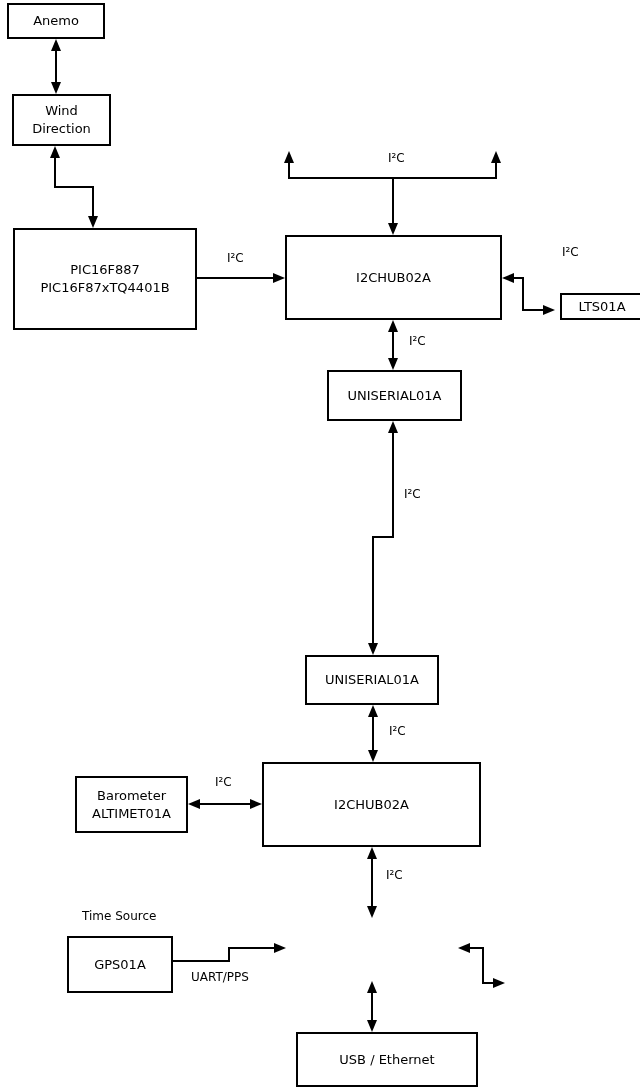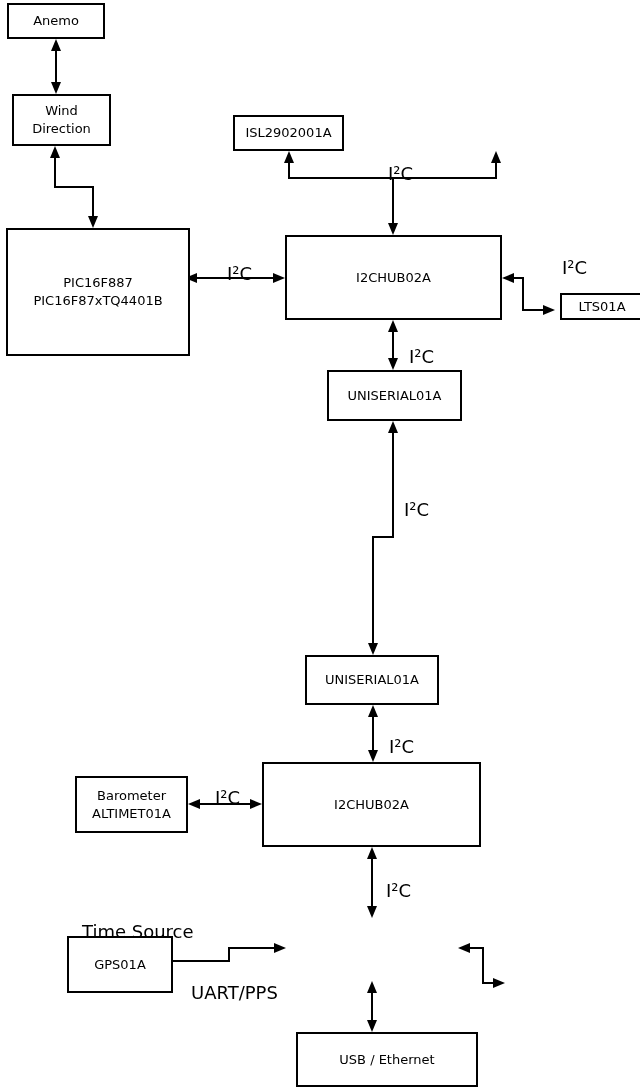--- a/index.html
+++ b/index.html
@@ -5,21 +5,21 @@
   html,body{margin:0;padding:0;background:#fff;}
   .canvas{position:relative;width:640px;height:1089px;background:#fff;overflow:hidden;
           font-family:"DejaVu Sans",sans-serif;color:#000;}
   .edges{position:absolute;left:0;top:0;pointer-events:none;}
   .shaft{fill:none;stroke:#000;stroke-width:2;}
   .ah{fill:#000;stroke:none;}
   .node{position:absolute;box-sizing:border-box;border:2px solid #000;background:#fff;
         display:flex;align-items:center;justify-content:center;text-align:center;
         font-size:13px;line-height:1.35;}
   .node span{white-space:pre-line;}
-  .lbl{position:absolute;font-size:18px;line-height:1.2;white-space:nowrap;margin-top:12px;}
+  .lbl{position:absolute;font-size:12px;line-height:1.2;white-space:nowrap;}
 </style>
 </head>
 <body>
 
 <div class="canvas">
 
   <svg class="edges" width="640" height="1089" viewBox="0 0 640 1089">
 
     <g>
       <path class="shaft" d="M56,44 V89"></path>
@@ -102,28 +102,25 @@
 
   <div class="node" style="left:7px;top:3px;width:98px;height:36px">
     <span>Anemo</span>
   </div>
 
   <div class="node" style="left:12px;top:94px;width:99px;height:52px">
     <span>Wind
 Direction</span>
   </div>
 
-  <div class="node" style="left:6px;top:228px;width:184px;height:128px">
+  <div class="node" style="left:13px;top:228px;width:184px;height:102px">
     <span>PIC16F887
 PIC16F87xTQ4401B</span>
   </div>
 
-  <div class="node" style="left:233px;top:115px;width:111px;height:36px">
-    <span>ISL2902001A</span>
-  </div>
 
 
   <div class="node" style="left:285px;top:235px;width:217px;height:85px">
     <span>I2CHUB02A</span>
   </div>
 
   <div class="node" style="left:560px;top:293px;width:84px;height:27px">
     <span>LTS01A</span>
   </div>
 

